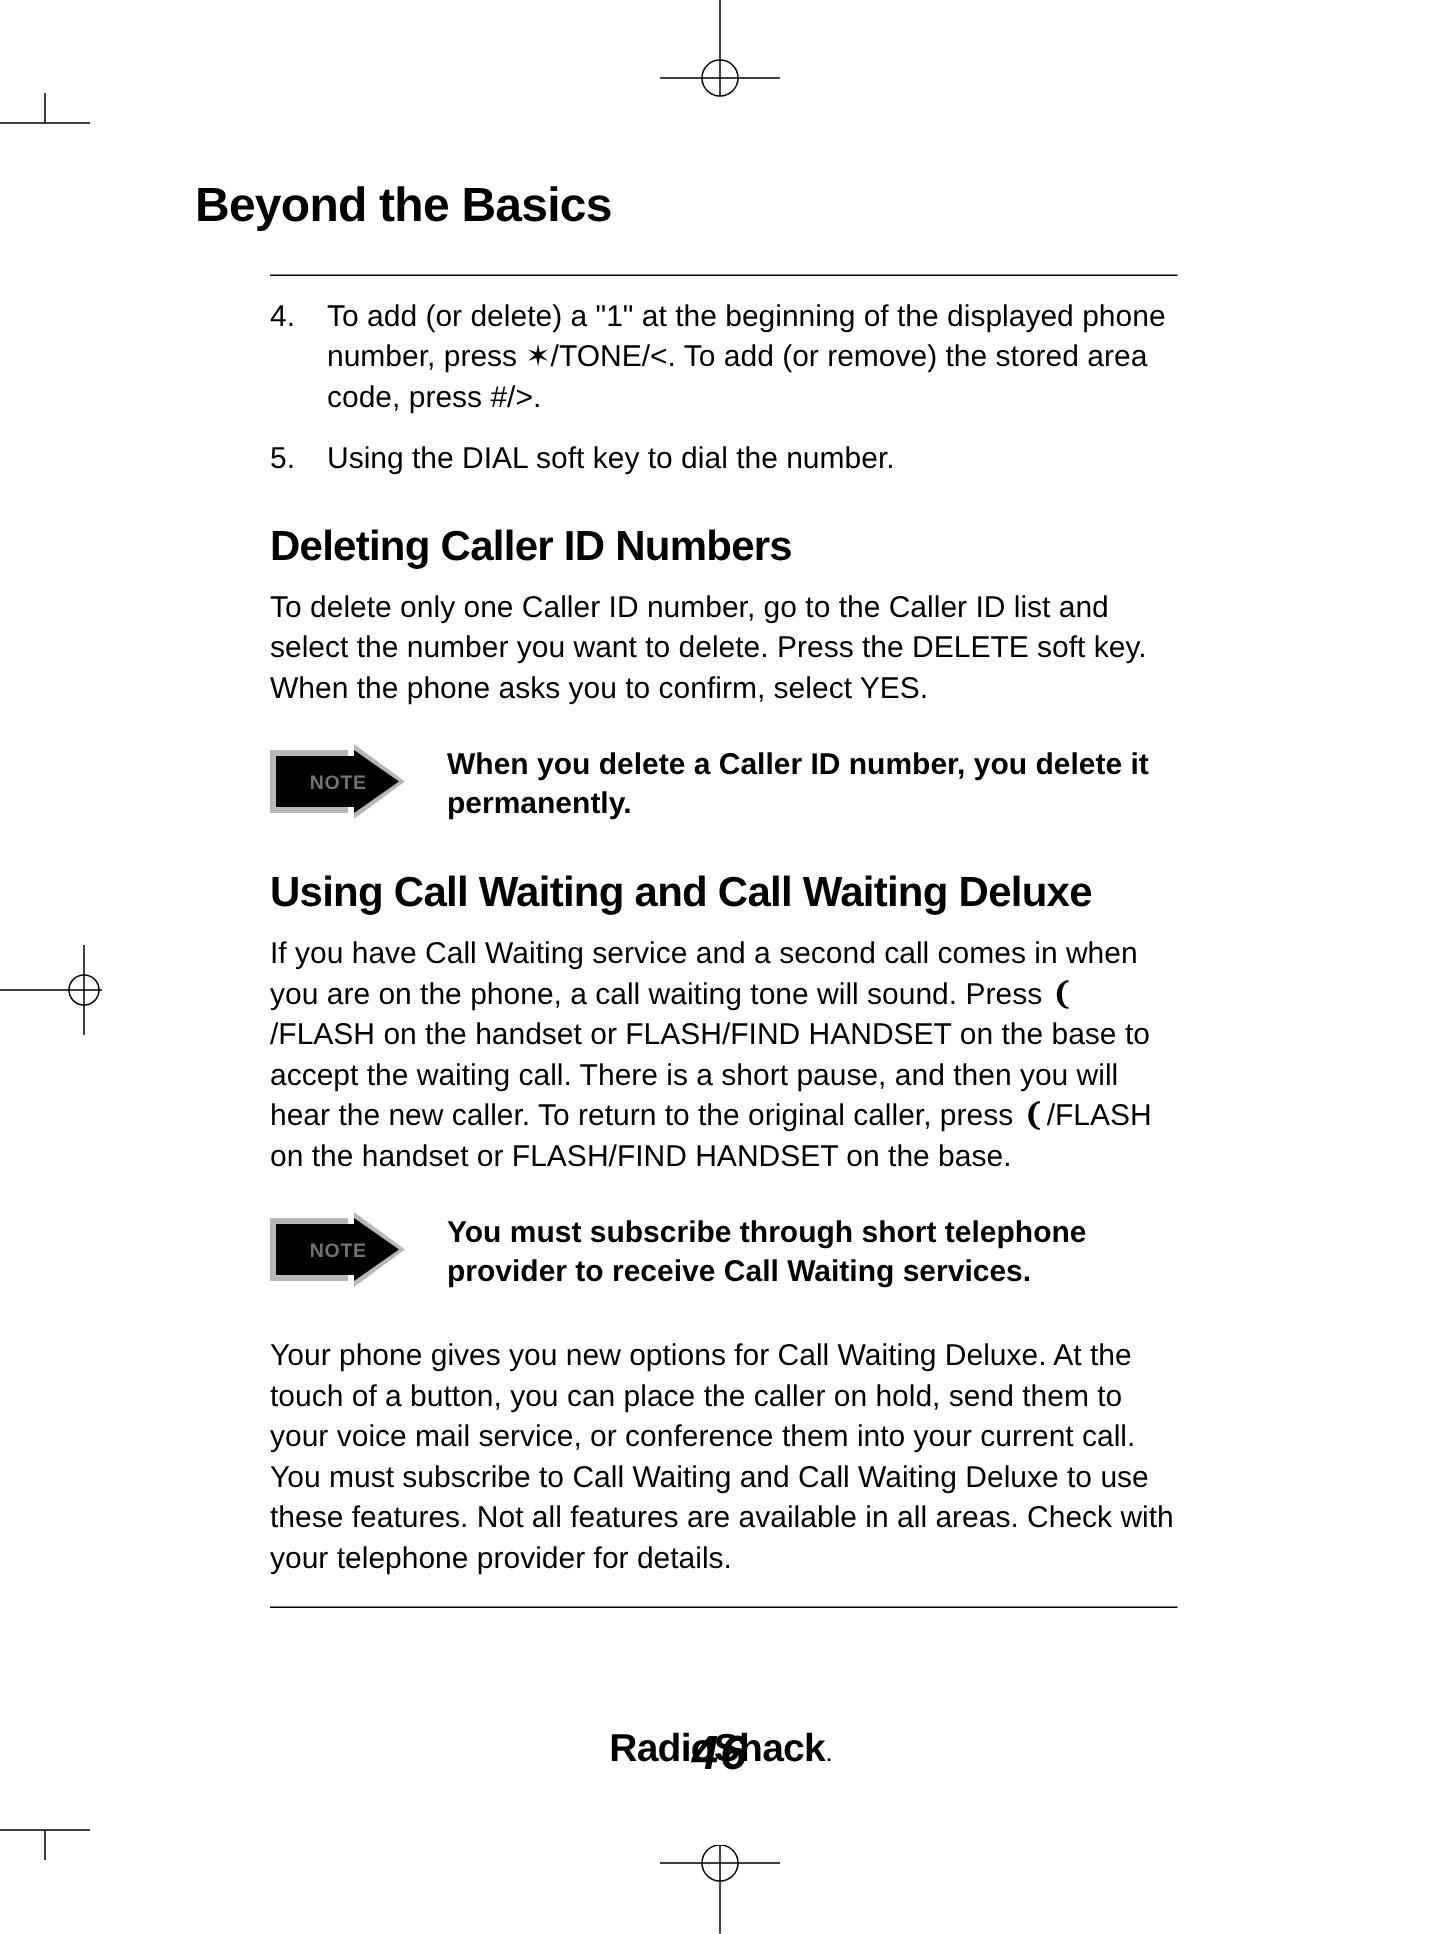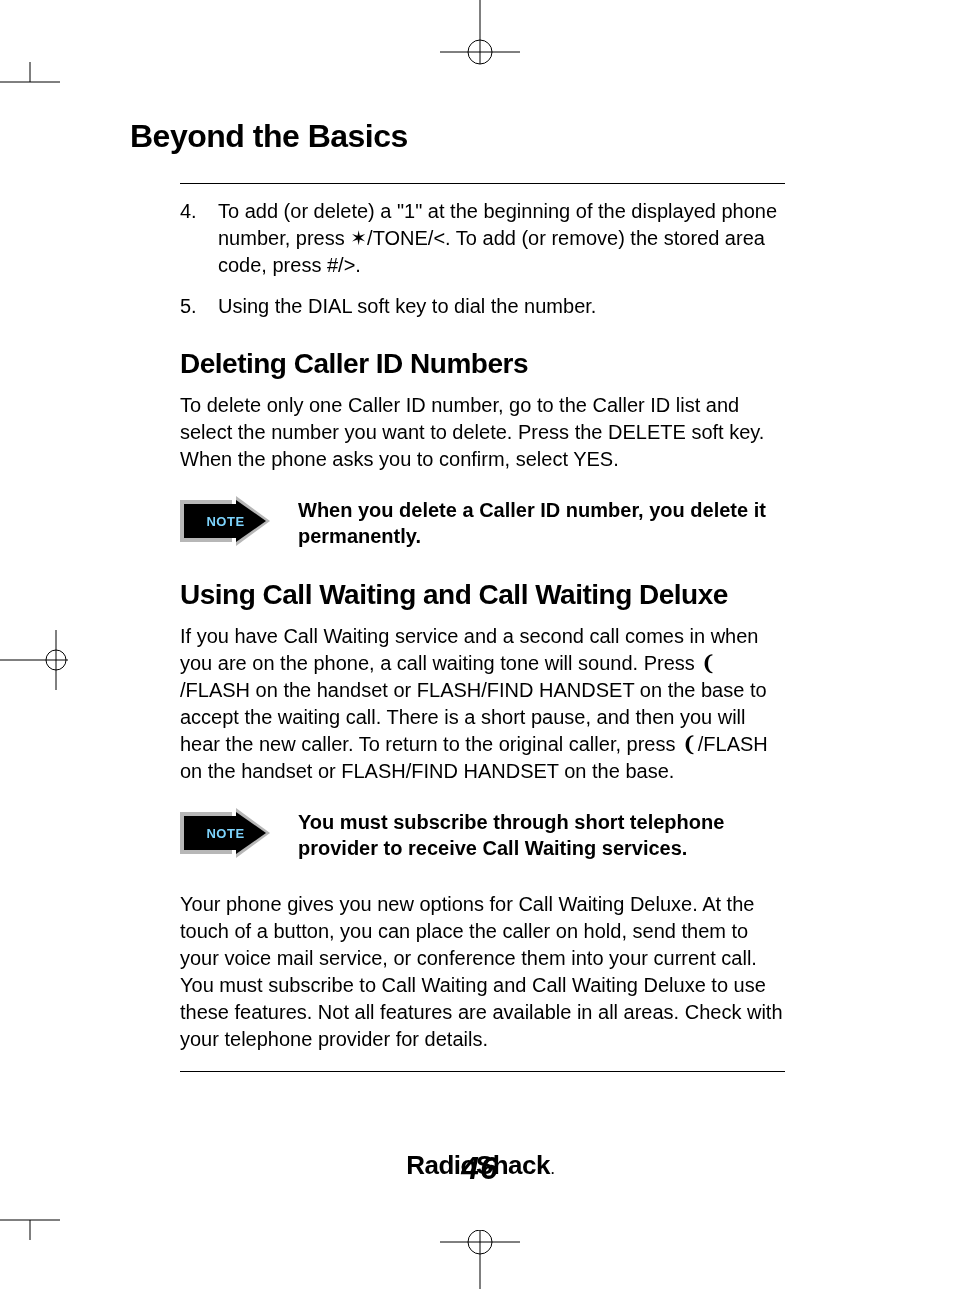--- a/index.html
+++ b/index.html
@@ -82,21 +82,21 @@
     position: absolute;
     left: 0; top: 6px;
     width: 52px; height: 42px;
     background: #b7b7b7;
   }
   .note-badge .main-box {
     position: absolute;
     left: 4px; top: 10px;
     width: 52px; height: 34px;
     background: #000;
-    color: #7dd3fc;
+    color: #737373;
     font-size: 13px;
     font-weight: 600;
     display: flex;
     align-items: center;
     justify-content: center;
     letter-spacing: 0.5px;
     padding-left: 31px;
   }
   .note-badge .tri-shadow {
     position: absolute;

